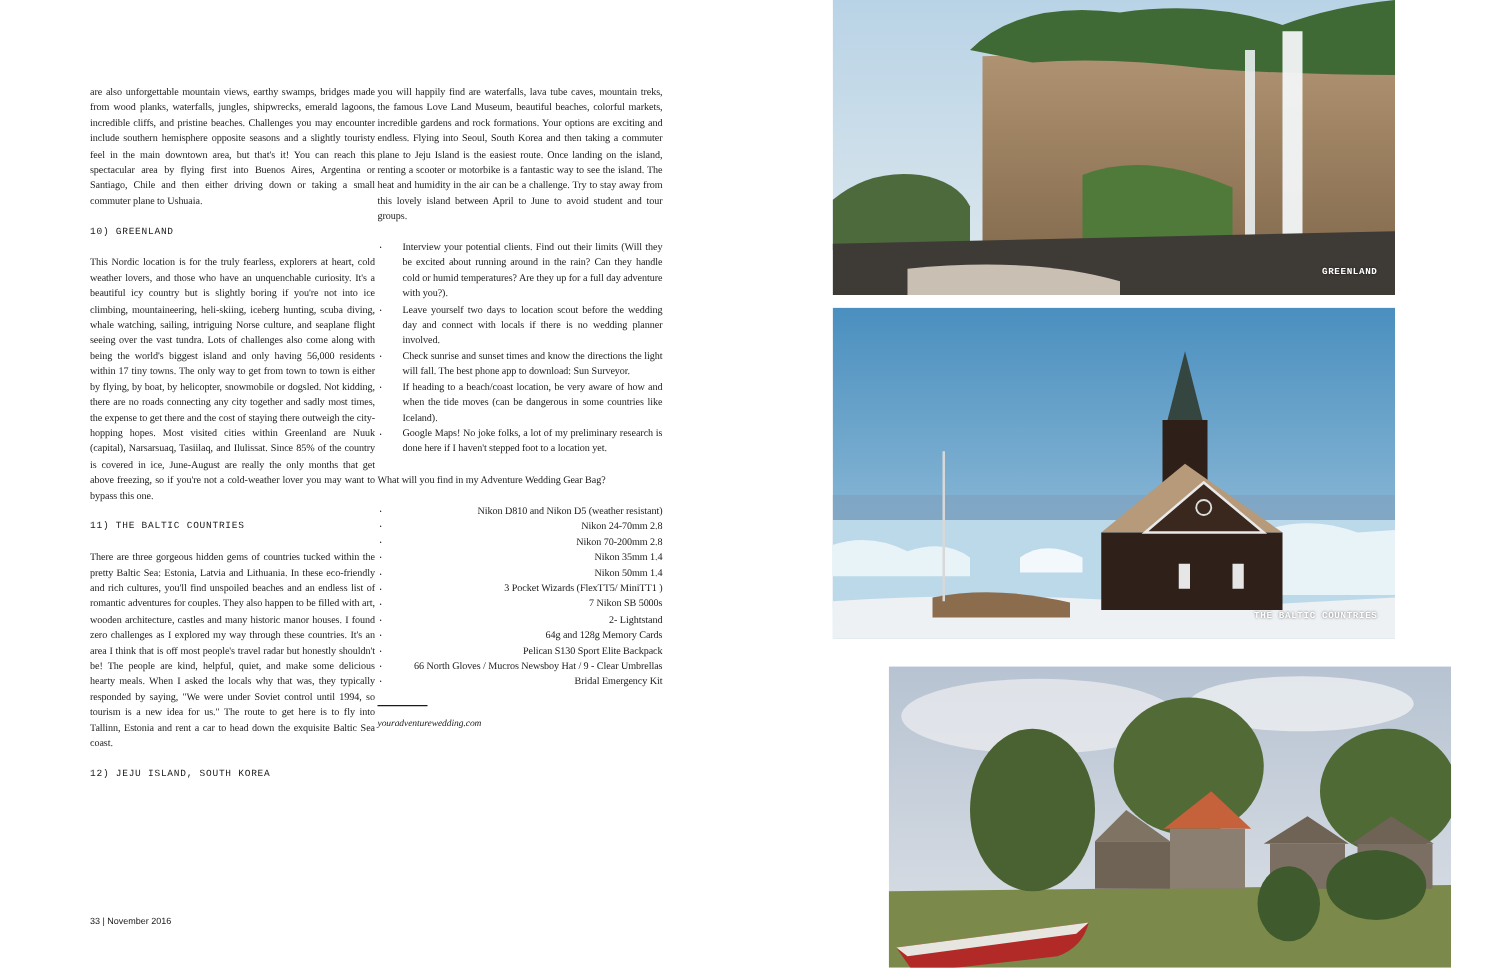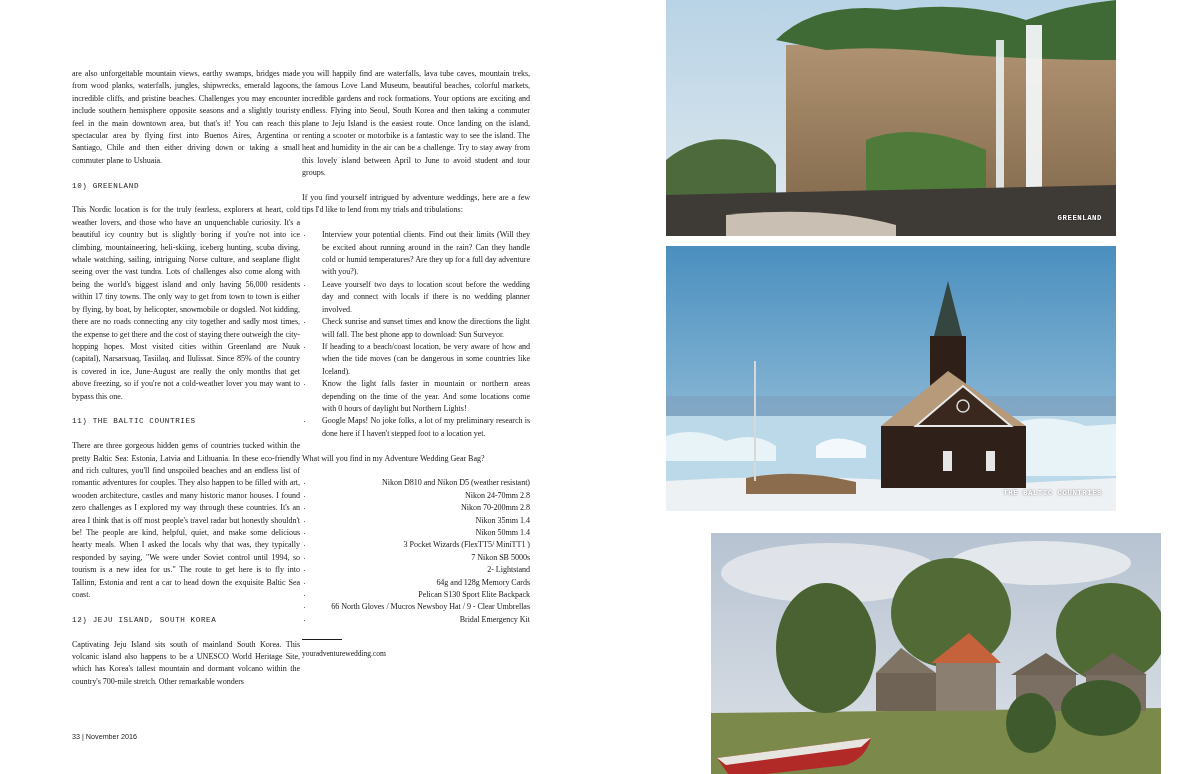--- a/index.html
+++ b/index.html
@@ -21,21 +21,21 @@
     font-size: 7.6px; letter-spacing: 0.6px; margin: 0 0 12.4px 0;
     text-transform: uppercase;
   }
   ul.tips, ul.gear { list-style: none; margin: 0 0 12.4px 0; padding: 0; }
   ul.tips li, ul.gear li { position: relative; padding-left: 20px; }
   ul.tips li::before, ul.gear li::before {
     content: "\00B7"; position: absolute; left: 1px; top: 0; font-size: 9px;
   }
   ul.gear li { text-align: right; }
   .rule { width: 40px; height: 1px; background: #1a1a1a; margin: 6px 0 8px 0; }
-  .site { font-size: 7.6px; }
+  .site { font-style: italic; font-size: 7.6px; }
   .folio {
     position: absolute; left: 72px; top: 732px;
     font-family: "Liberation Sans", "DejaVu Sans", sans-serif; font-size: 7.2px;
   }
   .photo { position: absolute; left: 666px; width: 450px; overflow: hidden; }
   .photo svg { display: block; }
   .caption {
     position: absolute; right: 14px;
     font-family: "Liberation Mono", "DejaVu Sans Mono", monospace;
     font-size: 7.4px; font-weight: bold; color: #ffffff; letter-spacing: 0.5px;
@@ -48,32 +48,29 @@
 <div class="col col-left">
   <p>are also unforgettable mountain views, earthy swamps, bridges made from wood planks, waterfalls, jungles, shipwrecks, emerald lagoons, incredible cliffs, and pristine beaches. Challenges you may encounter include southern hemisphere opposite seasons and a slightly touristy feel in the main downtown area, but that's it! You can reach this spectacular area by flying first into Buenos Aires, Argentina or Santiago, Chile and then either driving down or taking a small commuter plane to Ushuaia.</p>
 
   <div class="heading">10) Greenland</div>
   <p>This Nordic location is for the truly fearless, explorers at heart, cold weather lovers, and those who have an unquenchable curiosity. It's a beautiful icy country but is slightly boring if you're not into ice climbing, mountaineering, heli-skiing, iceberg hunting, scuba diving, whale watching, sailing, intriguing Norse culture, and seaplane flight seeing over the vast tundra. Lots of challenges also come along with being the world's biggest island and only having 56,000 residents within 17 tiny towns. The only way to get from town to town is either by flying, by boat, by helicopter, snowmobile or dogsled. Not kidding, there are no roads connecting any city together and sadly most times, the expense to get there and the cost of staying there outweigh the city-hopping hopes. Most visited cities within Greenland are Nuuk (capital), Narsarsuaq, Tasiilaq, and Ilulissat. Since 85% of the country is covered in ice, June-August are really the only months that get above freezing, so if you're not a cold-weather lover you may want to bypass this one.</p>
 
   <div class="heading">11) The Baltic Countries</div>
   <p>There are three gorgeous hidden gems of countries tucked within the pretty Baltic Sea: Estonia, Latvia and Lithuania. In these eco-friendly and rich cultures, you'll find unspoiled beaches and an endless list of romantic adventures for couples. They also happen to be filled with art, wooden architecture, castles and many historic manor houses. I found zero challenges as I explored my way through these countries. It's an area I think that is off most people's travel radar but honestly shouldn't be! The people are kind, helpful, quiet, and make some delicious hearty meals. When I asked the locals why that was, they typically responded by saying, "We were under Soviet control until 1994, so tourism is a new idea for us." The route to get here is to fly into Tallinn, Estonia and rent a car to head down the exquisite Baltic Sea coast.</p>
 
   <div class="heading">12) Jeju Island, South Korea</div>
-  <p>Captivating Jeju Island sits south of mainland South Korea. This volcanic island also happens to be a UNESCO World Heritage Site, which has Korea's tallest mountain and dormant volcano within the country's 700-mile stretch. Other remarkable wonders</p>
 </div>
 
 <div class="col col-mid">
   <p>you will happily find are waterfalls, lava tube caves, mountain treks, the famous Love Land Museum, beautiful beaches, colorful markets, incredible gardens and rock formations. Your options are exciting and endless. Flying into Seoul, South Korea and then taking a commuter plane to Jeju Island is the easiest route. Once landing on the island, renting a scooter or motorbike is a fantastic way to see the island. The heat and humidity in the air can be a challenge. Try to stay away from this lovely island between April to June to avoid student and tour groups.</p>
-  <p>If you find yourself intrigued by adventure weddings, here are a few tips I'd like to lend from my trials and tribulations:</p>
   <ul class="tips">
     <li>Interview your potential clients. Find out their limits (Will they be excited about running around in the rain? Can they handle cold or humid temperatures? Are they up for a full day adventure with you?).</li>
     <li>Leave yourself two days to location scout before the wedding day and connect with locals if there is no wedding planner involved.</li>
     <li>Check sunrise and sunset times and know the directions the light will fall. The best phone app to download: Sun Surveyor.</li>
     <li>If heading to a beach/coast location, be very aware of how and when the tide moves (can be dangerous in some countries like Iceland).</li>
-    <li>Know the light falls faster in mountain or northern areas depending on the time of the year. And some locations come with 0 hours of daylight but Northern Lights!</li>
     <li>Google Maps! No joke folks, a lot of my preliminary research is done here if I haven't stepped foot to a location yet.</li>
   </ul>
   <p>What will you find in my Adventure Wedding Gear Bag?</p>
   <ul class="gear">
     <li>Nikon D810 and Nikon D5 (weather resistant)</li>
     <li>Nikon 24-70mm 2.8</li>
     <li>Nikon 70-200mm 2.8</li>
     <li>Nikon 35mm 1.4</li>
     <li>Nikon 50mm 1.4</li>
     <li>3 Pocket Wizards (FlexTT5/ MiniTT1 )</li>

